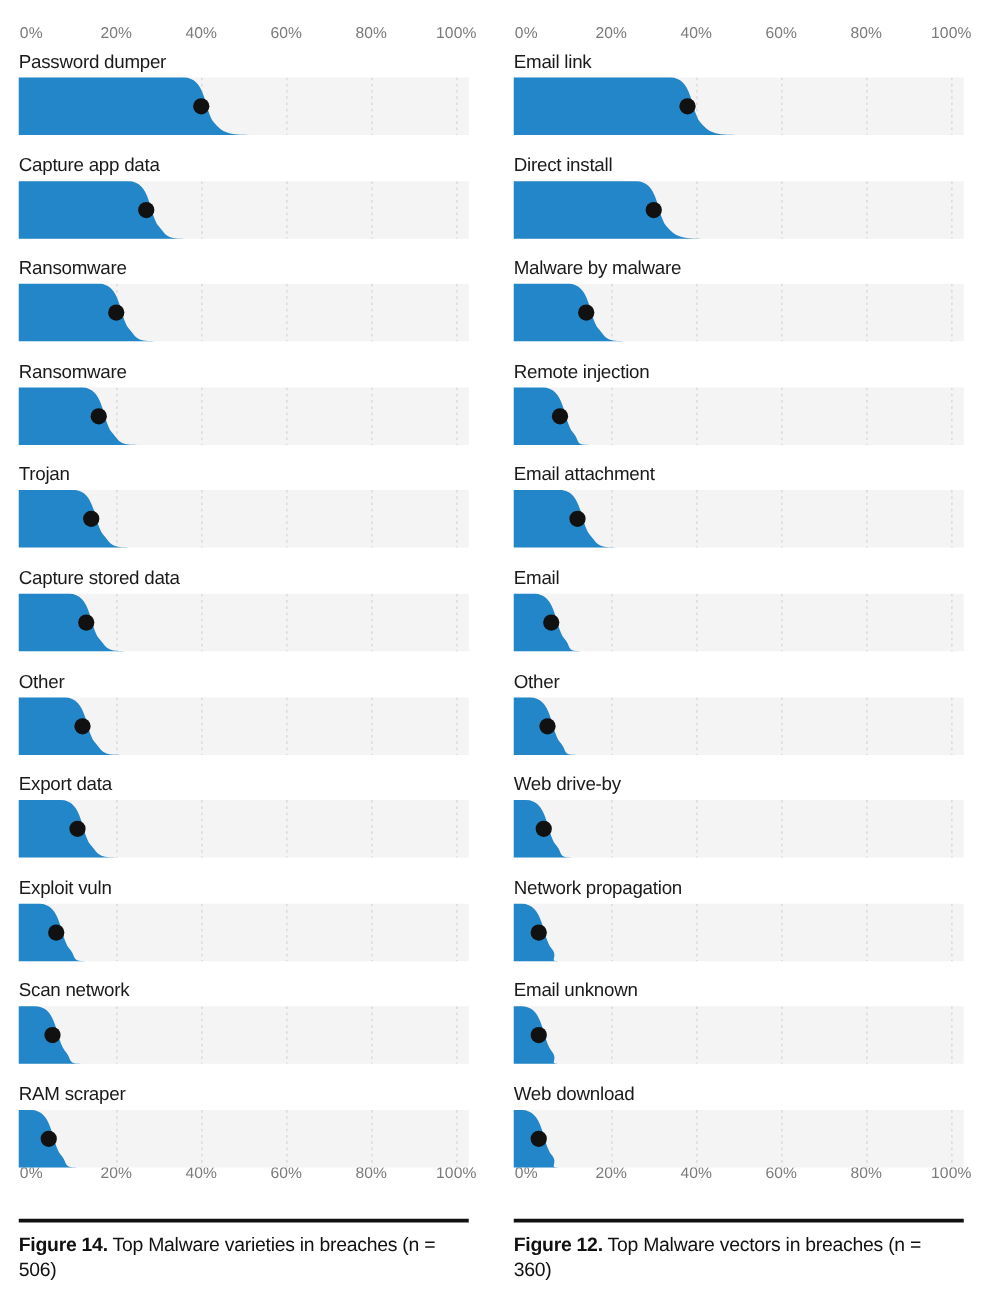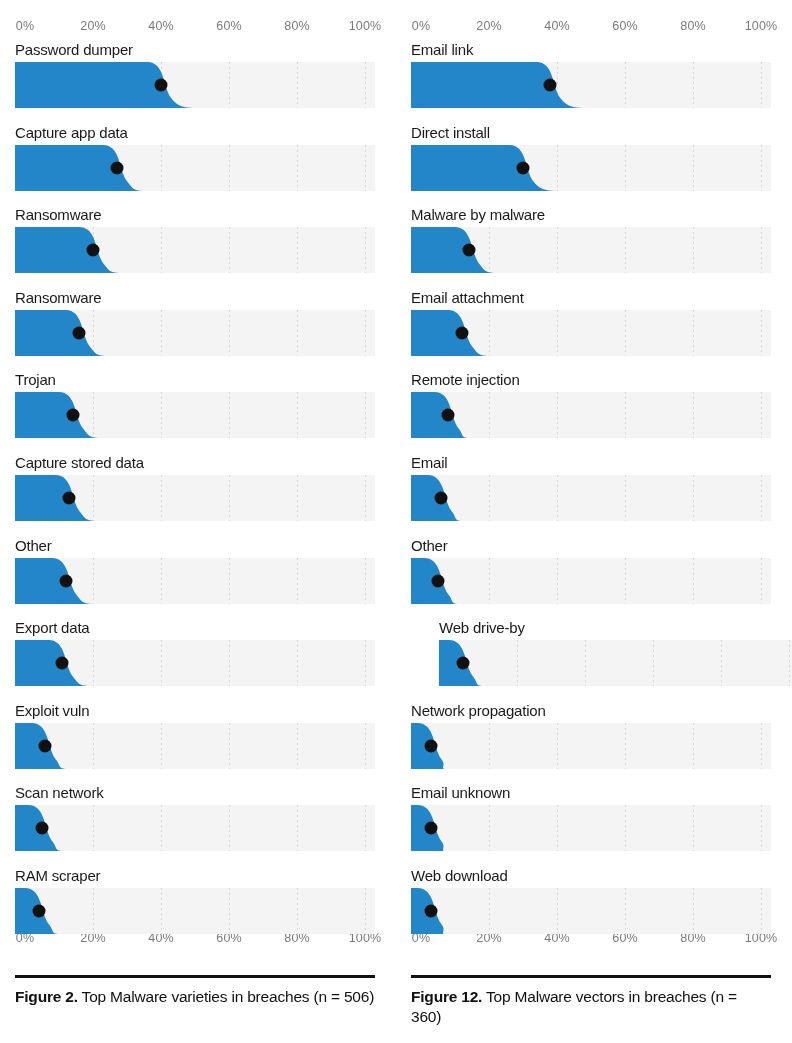--- a/index.html
+++ b/index.html
@@ -346,21 +346,21 @@
               </div>
               <svg class="dist-svg" viewBox="0 0 360 46" preserveAspectRatio="none">
                 <path d="M 0 0 L 9.600000000000001 0 C 27.6 0, 25.6 25.3, 33.6 35.88 C 39.6 42.78, 35.075 46, 46.55 46 L 0 46 Z" fill="#2286c8"></path>
               </svg>
               <div class="point-dot" style="left: 23.6px; background: rgb(17, 17, 17);"></div>
             </div>
           </div>
         </div>
         <div class="caption-block">
           <div class="caption-rule"></div>
-          <div class="caption-text"><b>Figure 2.</b><span> Top Malware varieties in breaches (n = 506)</span></div>
+          <div class="caption-text"><b>Figure 14.</b><span> Top Malware varieties in breaches (n = 506)</span></div>
         </div>
       </div>
     </div>
     <div class="panel">
       <div class="panel-inner">
         <div class="axis top">
           <div class="tick-label" style="left: 10px;">0%</div>
           <div class="tick-label" style="left: 78px;">20%</div>
           <div class="tick-label" style="left: 146px;">40%</div>
           <div class="tick-label" style="left: 214px;">60%</div>
@@ -418,52 +418,52 @@
                 <div class="gridline" style="left: 282px;"></div>
                 <div class="gridline" style="left: 350px;"></div>
               </div>
               <svg class="dist-svg" viewBox="0 0 360 46" preserveAspectRatio="none">
                 <path d="M 0 0 L 43.6 0 C 61.6 0, 59.6 25.3, 67.6 35.88 C 73.6 42.78, 72.9 46, 88.2 46 L 0 46 Z" fill="#2286c8"></path>
               </svg>
               <div class="point-dot" style="left: 57.6px; background: rgb(17, 17, 17);"></div>
             </div>
           </div>
           <div class="row" style="top: 0px;">
+            <div class="row-label">Remote injection</div>
+            <div class="track" style="background: rgb(244, 244, 244);">
+              <div class="gridlines">
+                <div class="gridline" style="left: 78px;"></div>
+                <div class="gridline" style="left: 146px;"></div>
+                <div class="gridline" style="left: 214px;"></div>
+                <div class="gridline" style="left: 282px;"></div>
+                <div class="gridline" style="left: 350px;"></div>
+              </div>
+              <svg class="dist-svg" viewBox="0 0 360 46" preserveAspectRatio="none">
+                <path d="M 0 0 L 23.200000000000003 0 C 41.2 0, 39.2 25.3, 47.2 35.88 C 53.2 42.78, 48.675 46, 60.15 46 L 0 46 Z" fill="#2286c8"></path>
+              </svg>
+              <div class="point-dot" style="left: 37.2px; background: rgb(17, 17, 17);"></div>
+            </div>
+          </div>
+          <div class="row" style="top: 0px;">
             <div class="row-label">Email attachment</div>
             <div class="track" style="background: rgb(244, 244, 244);">
               <div class="gridlines">
                 <div class="gridline" style="left: 78px;"></div>
                 <div class="gridline" style="left: 146px;"></div>
                 <div class="gridline" style="left: 214px;"></div>
                 <div class="gridline" style="left: 282px;"></div>
                 <div class="gridline" style="left: 350px;"></div>
               </div>
               <svg class="dist-svg" viewBox="0 0 360 46" preserveAspectRatio="none">
                 <path d="M 0 0 L 36.8 0 C 54.8 0, 52.8 25.3, 60.8 35.88 C 66.8 42.78, 66.1 46, 81.39999999999999 46 L 0 46 Z" fill="#2286c8"></path>
               </svg>
               <div class="point-dot" style="left: 50.8px; background: rgb(17, 17, 17);"></div>
             </div>
           </div>
           <div class="row" style="top: 0px;">
-            <div class="row-label">Remote injection</div>
-            <div class="track" style="background: rgb(244, 244, 244);">
-              <div class="gridlines">
-                <div class="gridline" style="left: 78px;"></div>
-                <div class="gridline" style="left: 146px;"></div>
-                <div class="gridline" style="left: 214px;"></div>
-                <div class="gridline" style="left: 282px;"></div>
-                <div class="gridline" style="left: 350px;"></div>
-              </div>
-              <svg class="dist-svg" viewBox="0 0 360 46" preserveAspectRatio="none">
-                <path d="M 0 0 L 23.200000000000003 0 C 41.2 0, 39.2 25.3, 47.2 35.88 C 53.2 42.78, 48.675 46, 60.15 46 L 0 46 Z" fill="#2286c8"></path>
-              </svg>
-              <div class="point-dot" style="left: 37.2px; background: rgb(17, 17, 17);"></div>
-            </div>
-          </div>
-          <div class="row" style="top: 0px;">
             <div class="row-label">Email</div>
             <div class="track" style="background: rgb(244, 244, 244);">
               <div class="gridlines">
                 <div class="gridline" style="left: 78px;"></div>
                 <div class="gridline" style="left: 146px;"></div>
                 <div class="gridline" style="left: 214px;"></div>
                 <div class="gridline" style="left: 282px;"></div>
                 <div class="gridline" style="left: 350px;"></div>
               </div>
               <svg class="dist-svg" viewBox="0 0 360 46" preserveAspectRatio="none">
@@ -481,21 +481,21 @@
                 <div class="gridline" style="left: 214px;"></div>
                 <div class="gridline" style="left: 282px;"></div>
                 <div class="gridline" style="left: 350px;"></div>
               </div>
               <svg class="dist-svg" viewBox="0 0 360 46" preserveAspectRatio="none">
                 <path d="M 0 0 L 13 0 C 31 0, 29 25.3, 37 35.88 C 43 42.78, 38.474999999999994 46, 49.949999999999996 46 L 0 46 Z" fill="#2286c8"></path>
               </svg>
               <div class="point-dot" style="left: 27px; background: rgb(17, 17, 17);"></div>
             </div>
           </div>
-          <div class="row" style="top: 0px; margin-left: 28px;">
+          <div class="row" style="top: 0px;">
             <div class="row-label">Web drive-by</div>
             <div class="track" style="background: rgb(244, 244, 244);">
               <div class="gridlines">
                 <div class="gridline" style="left: 78px;"></div>
                 <div class="gridline" style="left: 146px;"></div>
                 <div class="gridline" style="left: 214px;"></div>
                 <div class="gridline" style="left: 282px;"></div>
                 <div class="gridline" style="left: 350px;"></div>
               </div>
               <svg class="dist-svg" viewBox="0 0 360 46" preserveAspectRatio="none">

